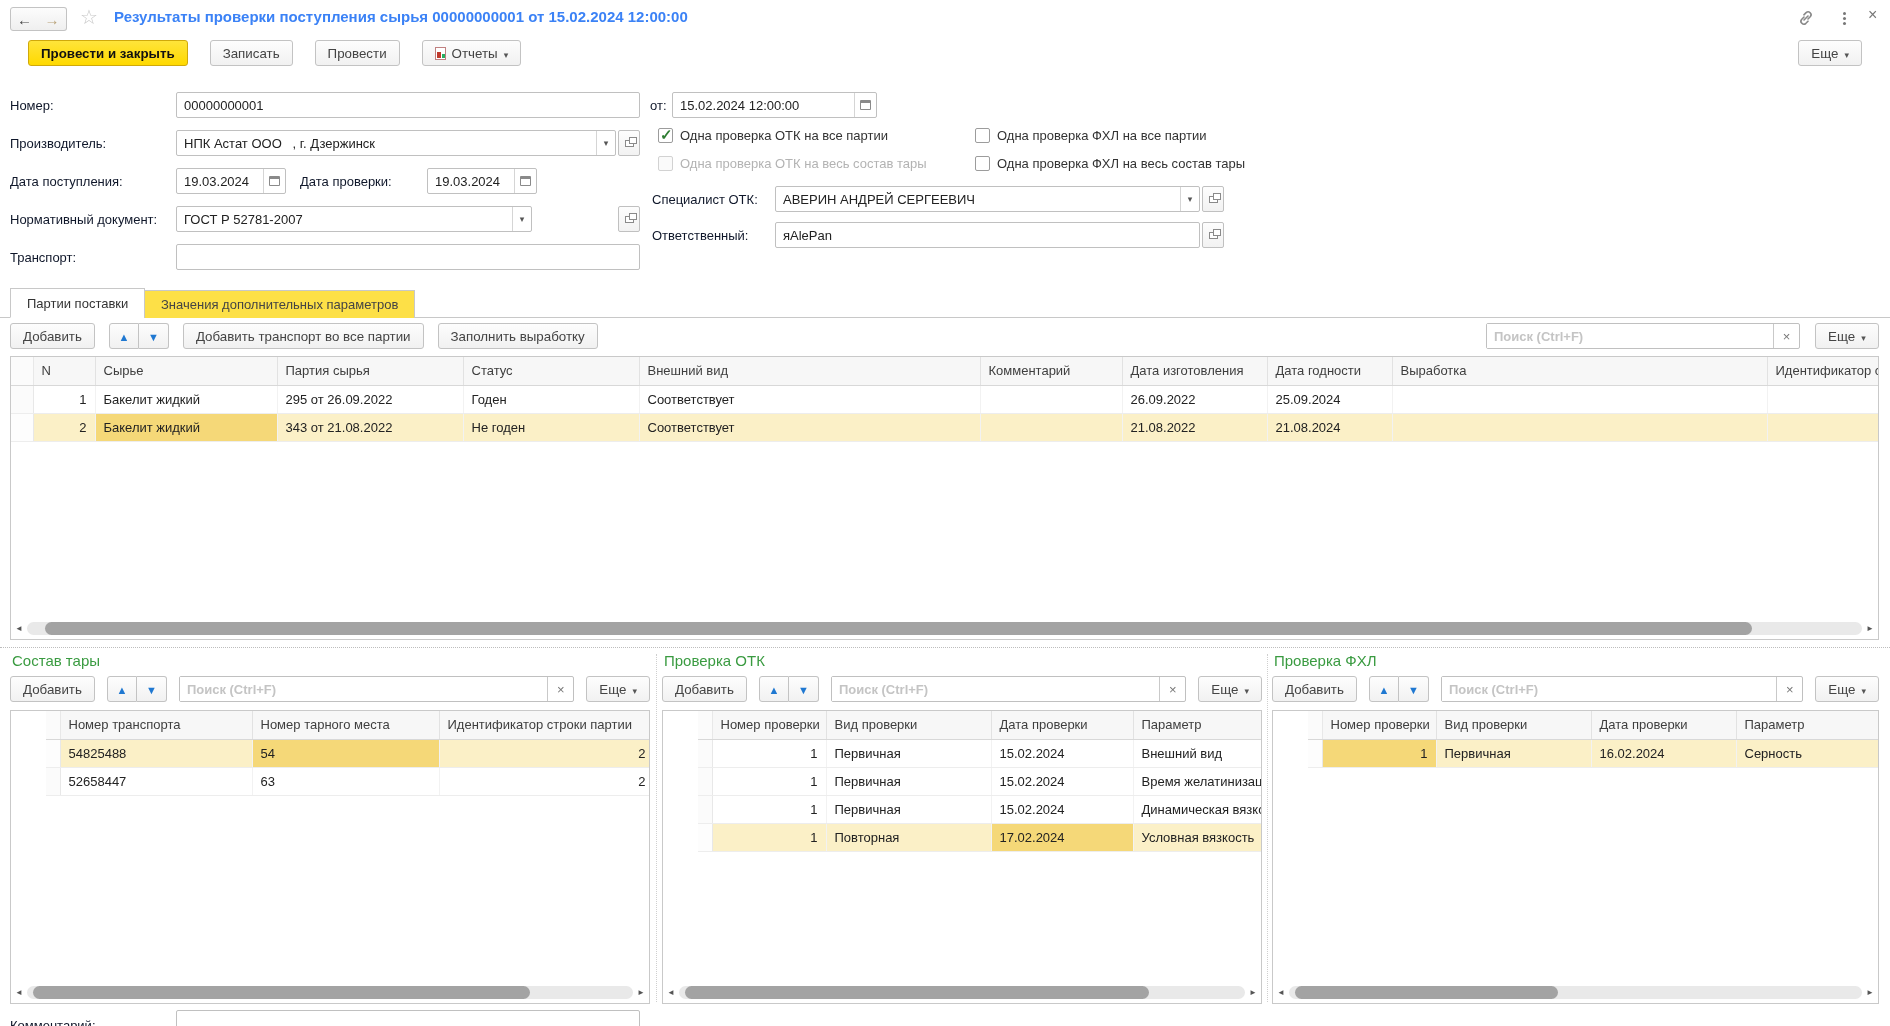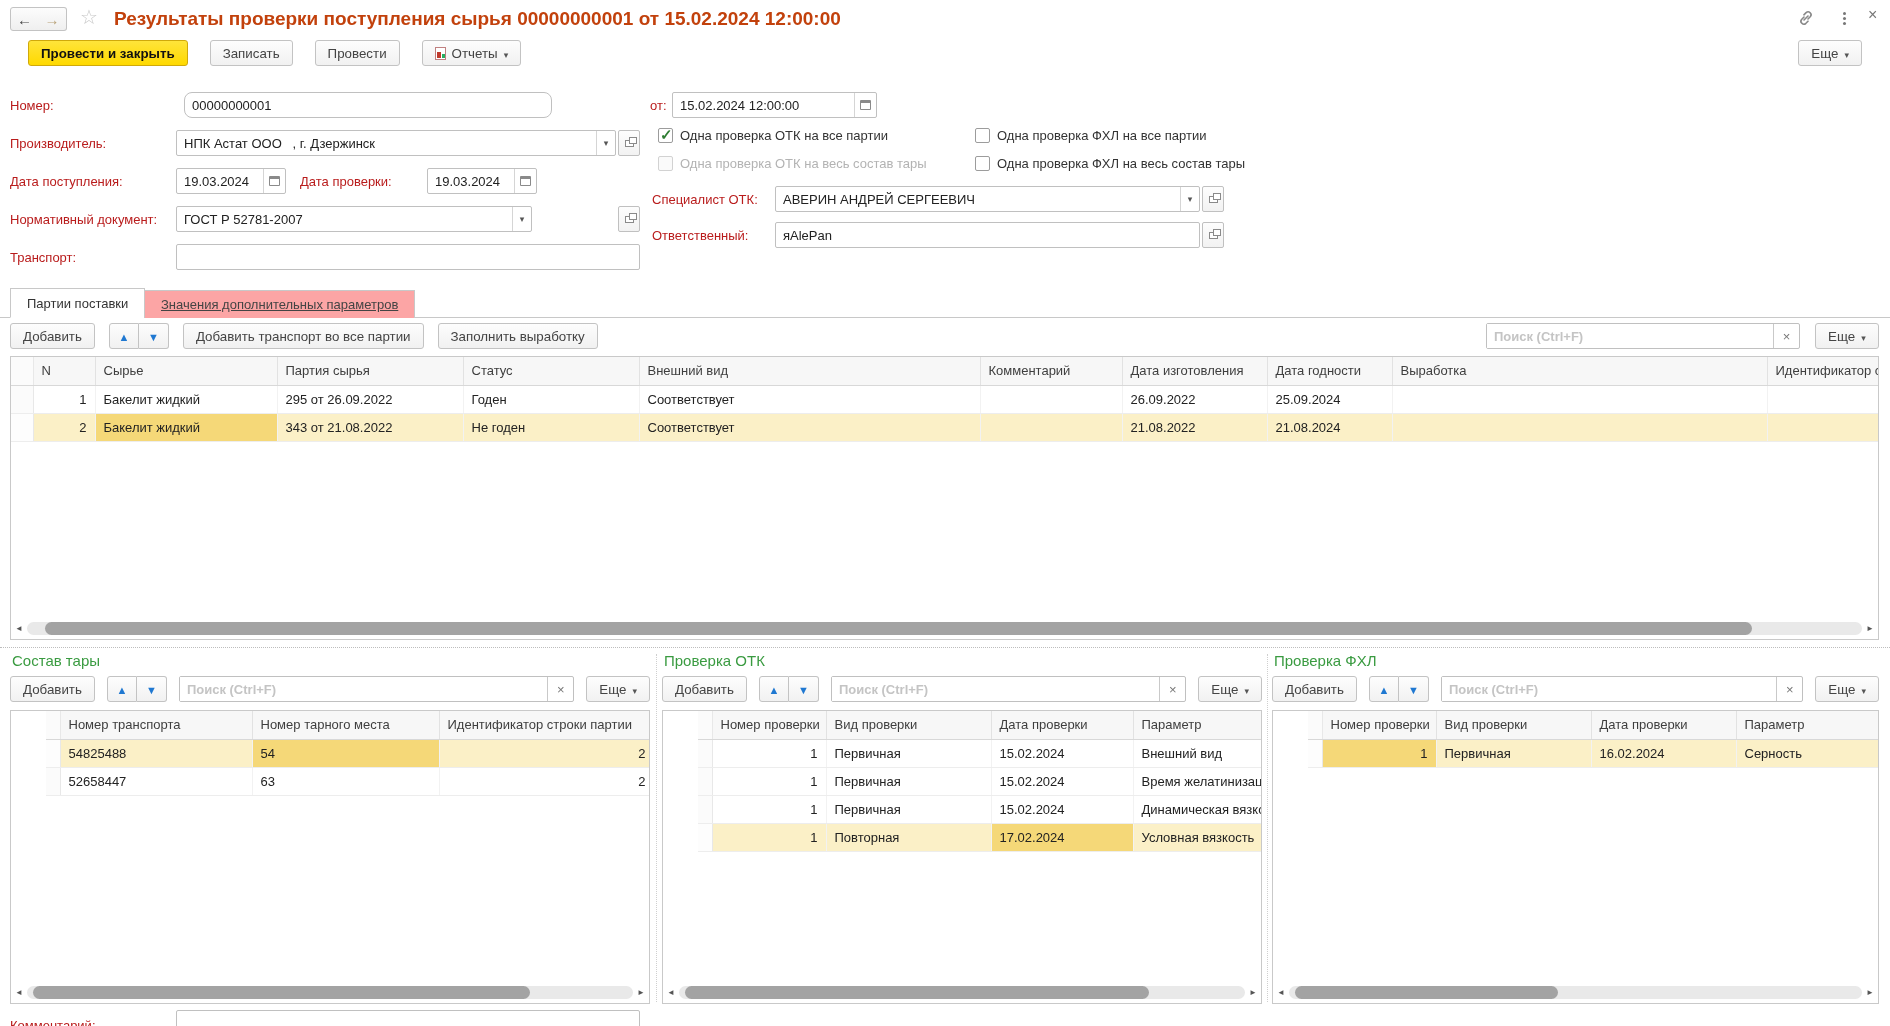--- a/index.html
+++ b/index.html
@@ -33,21 +33,21 @@
   .cal-glyph { display:inline-block; width:11px; height:10px; background:#fff;
     border:1px solid #8a8a8a; border-top-width:3px; border-radius:1px; }
   .open-btn { position:absolute; width:22px; height:26px; border:1px solid #c0c0c0;
     border-radius:2px; background:linear-gradient(#fdfdfd,#f2f2f2);
     display:flex; align-items:center; justify-content:center; cursor:pointer; }
   .open-glyph { position:relative; display:inline-block; width:9px; height:7px;
     border:1px solid #8a8a8a; background:#fff; }
   .open-glyph::after { content:""; position:absolute; right:-4px; top:-4px;
     width:6px; height:5px; border:1px solid #8a8a8a; background:#fff; }
 
-  .label { position:absolute; color:#b91c1c; white-space:nowrap; }
+  .label { position:absolute; color:#0f172a; white-space:nowrap; }
 
   .checkbox-field { position:absolute; display:flex; align-items:center; gap:7px; cursor:pointer; }
   .checkbox { width:15px; height:15px; border:1px solid #9c9c9c; border-radius:2px;
     background:#fff; position:relative; }
   .checkbox.checked::after { content:"\2713"; position:absolute; left:1px; top:-3px;
     color:#2e7d32; font-size:15px; font-weight:bold; }
   .checkbox.disabled { border-color:#d2d2d2; background:#fafafa; }
   .cb-label-disabled { color:#b3b3b3; }
 
   .search { display:flex; height:26px; border:1px solid #c0c0c0; border-radius:2px; background:#fff; }
@@ -61,42 +61,42 @@
   
   .titlebar { position:absolute; left:0; top:0; width:1890px; height:38px; }
   .nav-btn { position:absolute; top:7px; width:29px; height:24px; background:linear-gradient(#fcfcfc,#efefef);
     border:1px solid #c3c3c3; display:flex; align-items:center; justify-content:center; cursor:pointer; }
   .nav-back { left:10px; border-radius:3px 0 0 3px; }
   .nav-fwd { left:38px; border-left:none; border-radius:0 3px 3px 0; }
   .icon-back::after { content:"\2190"; color:#444; font-size:15px; }
   .icon-fwd::after { content:"\2192"; color:#b9a37a; font-size:15px; }
   .star { position:absolute; left:80px; top:5px; font-size:20px; color:#c9c9c9; }
   .star::after { content:"\2606"; }
-  .doc-title { position:absolute; left:114px; top:8px; font-size:19px; font-weight:bold; color:#c2410c; white-space:nowrap; }
+  .doc-title { position:absolute; left:114px; top:8px; font-size:15px; font-weight:bold; color:#3b82f6; white-space:nowrap; }
   .tb-ico { position:absolute; top:9px; cursor:pointer; }
   .kebab { left:1843px; width:3px; height:3px; top:12px; background:#777; border-radius:50%;
     box-shadow:0 5px 0 #777, 0 10px 0 #777; }
   .close-ico { left:1868px; top:6px; color:#777; font-size:16px; }
   .close-ico::after { content:"\D7"; }
 
   
   .cmdbar { position:absolute; left:0; top:40px; width:1890px; height:28px;
     display:flex; align-items:flex-start; gap:22px; padding:0 28px; }
   .cmd-more { margin-left:auto; }
   .report-glyph { display:inline-block; width:11px; height:13px; border:1px solid #c08080;
     background:#fff; position:relative; }
   .report-glyph::after { content:""; position:absolute; left:1px; bottom:1px; width:4px; height:6px; background:#c0392b; }
   .report-glyph::before { content:""; position:absolute; left:6px; bottom:1px; width:3px; height:4px; background:#27ae60; }
 
   
   .tabbar { position:absolute; left:0; top:288px; width:1890px; height:30px; border-bottom:1px solid #c8c8c8; }
   .tab { position:absolute; bottom:-1px; display:flex; align-items:center; padding:8px 16px;
     white-space:nowrap; cursor:pointer; }
   .tab-active { left:10px; height:30px; background:#fff; border:1px solid #c8c8c8; border-bottom:1px solid #fff; }
-  .tab-inactive { left:144px; height:28px; background:#fca5a5; border:1px solid #c8c8c8; border-bottom:none; color:#444;text-decoration:underline; }
+  .tab-inactive { left:144px; height:28px; background:#fde047; border:1px solid #c8c8c8; border-bottom:none; color:#444; }
 
   
   .batch-toolbar { position:absolute; left:10px; top:323px; width:1869px; height:28px;
     display:flex; align-items:flex-start; gap:14px; }
   .batch-search { position:absolute; left:1476px; top:0; width:314px; }
   .batch-more { position:absolute; left:1805px; top:0; }
 
   
   .tbl { border-collapse:collapse; table-layout:fixed; width:100%; }
   .tbl th { height:28px; background:#f7f7f7; border-bottom:1px solid #d8d8d8;
@@ -177,21 +177,21 @@
       <span class="caret"></span>
     </button>
     <button class="btn cmd-more">
       <span>Еще</span>
       <span class="caret"></span>
     </button>
   </div>
 
   <div>
     <span class="label" style="left:10px; top:98px;">Номер:</span>
-    <div class="field" style="left:184px; top:92px; width:368px;border-radius:8px;">
+    <div class="field" style="left:176px; top:92px; width:464px;">
       <input value="00000000001" style="">
     </div>
 
     <span class="label" style="left:650px; top:98px;">от:</span>
     <div class="field" style="left:672px; top:92px; width:205px;">
       <input value="15.02.2024 12:00:00" style="">
       <span class="cal-btn">
           <i class="cal-glyph"></i>
         </span>
     </div>

